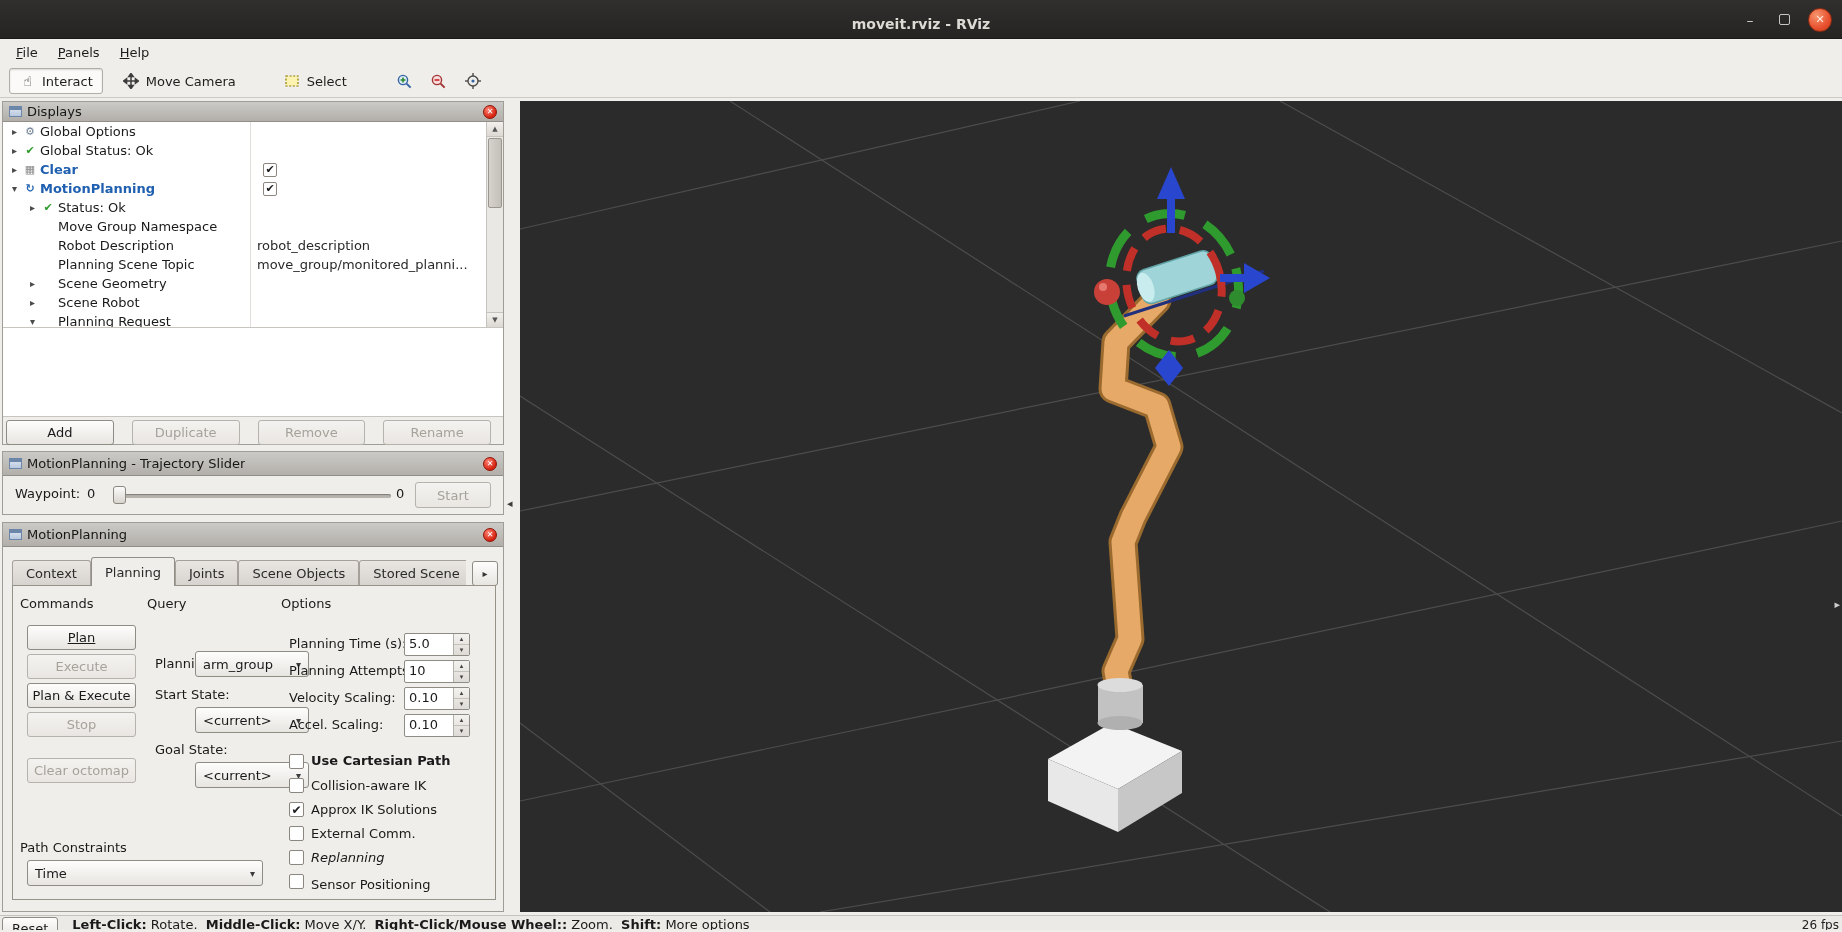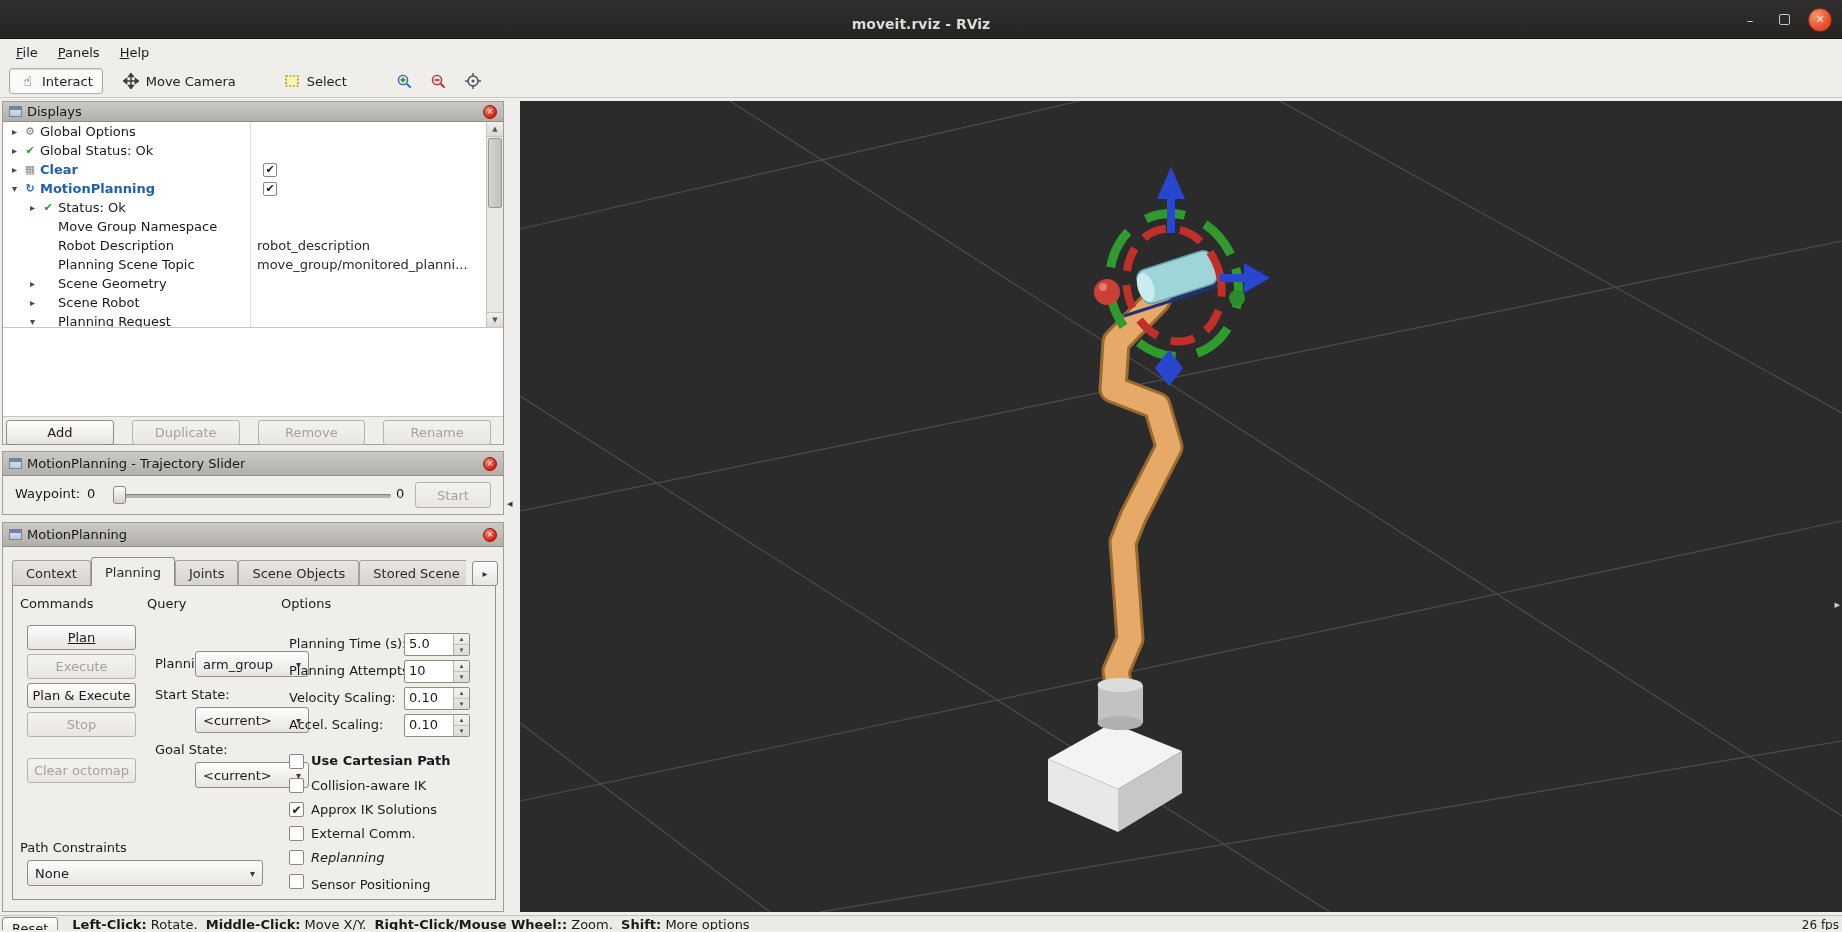--- a/index.html
+++ b/index.html
@@ -468,21 +468,21 @@
             <span class="cb-label" style="top: 216px;">Approx IK Solutions</span>
             <span class="qcheckbox" style="top: 240px;"></span>
             <span class="cb-label" style="top: 240px;">External Comm.</span>
             <span class="qcheckbox" style="top: 264px;"></span>
             <span class="cb-label" style="top: 264px; font-style: italic;">Replanning</span>
             <span class="qcheckbox" style="top: 288px;"></span>
             <span class="cb-label" style="top: 291px;">Sensor Positioning</span>
           </div>
         <div class="col-heading" id="pc-heading">Path Constraints</div>
         <div class="qcombo" id="pc-combo">
-          <span>None</span>
+          <span>Time</span>
           <span class="combo-arrow">▾</span>
         </div>
       </div>
     </div>
   </div>
 
   <div class="splitter-arrow left">◂</div>
 
   <div id="viewport">
     <svg viewBox="0 0 1322 811" width="1322" height="811">

